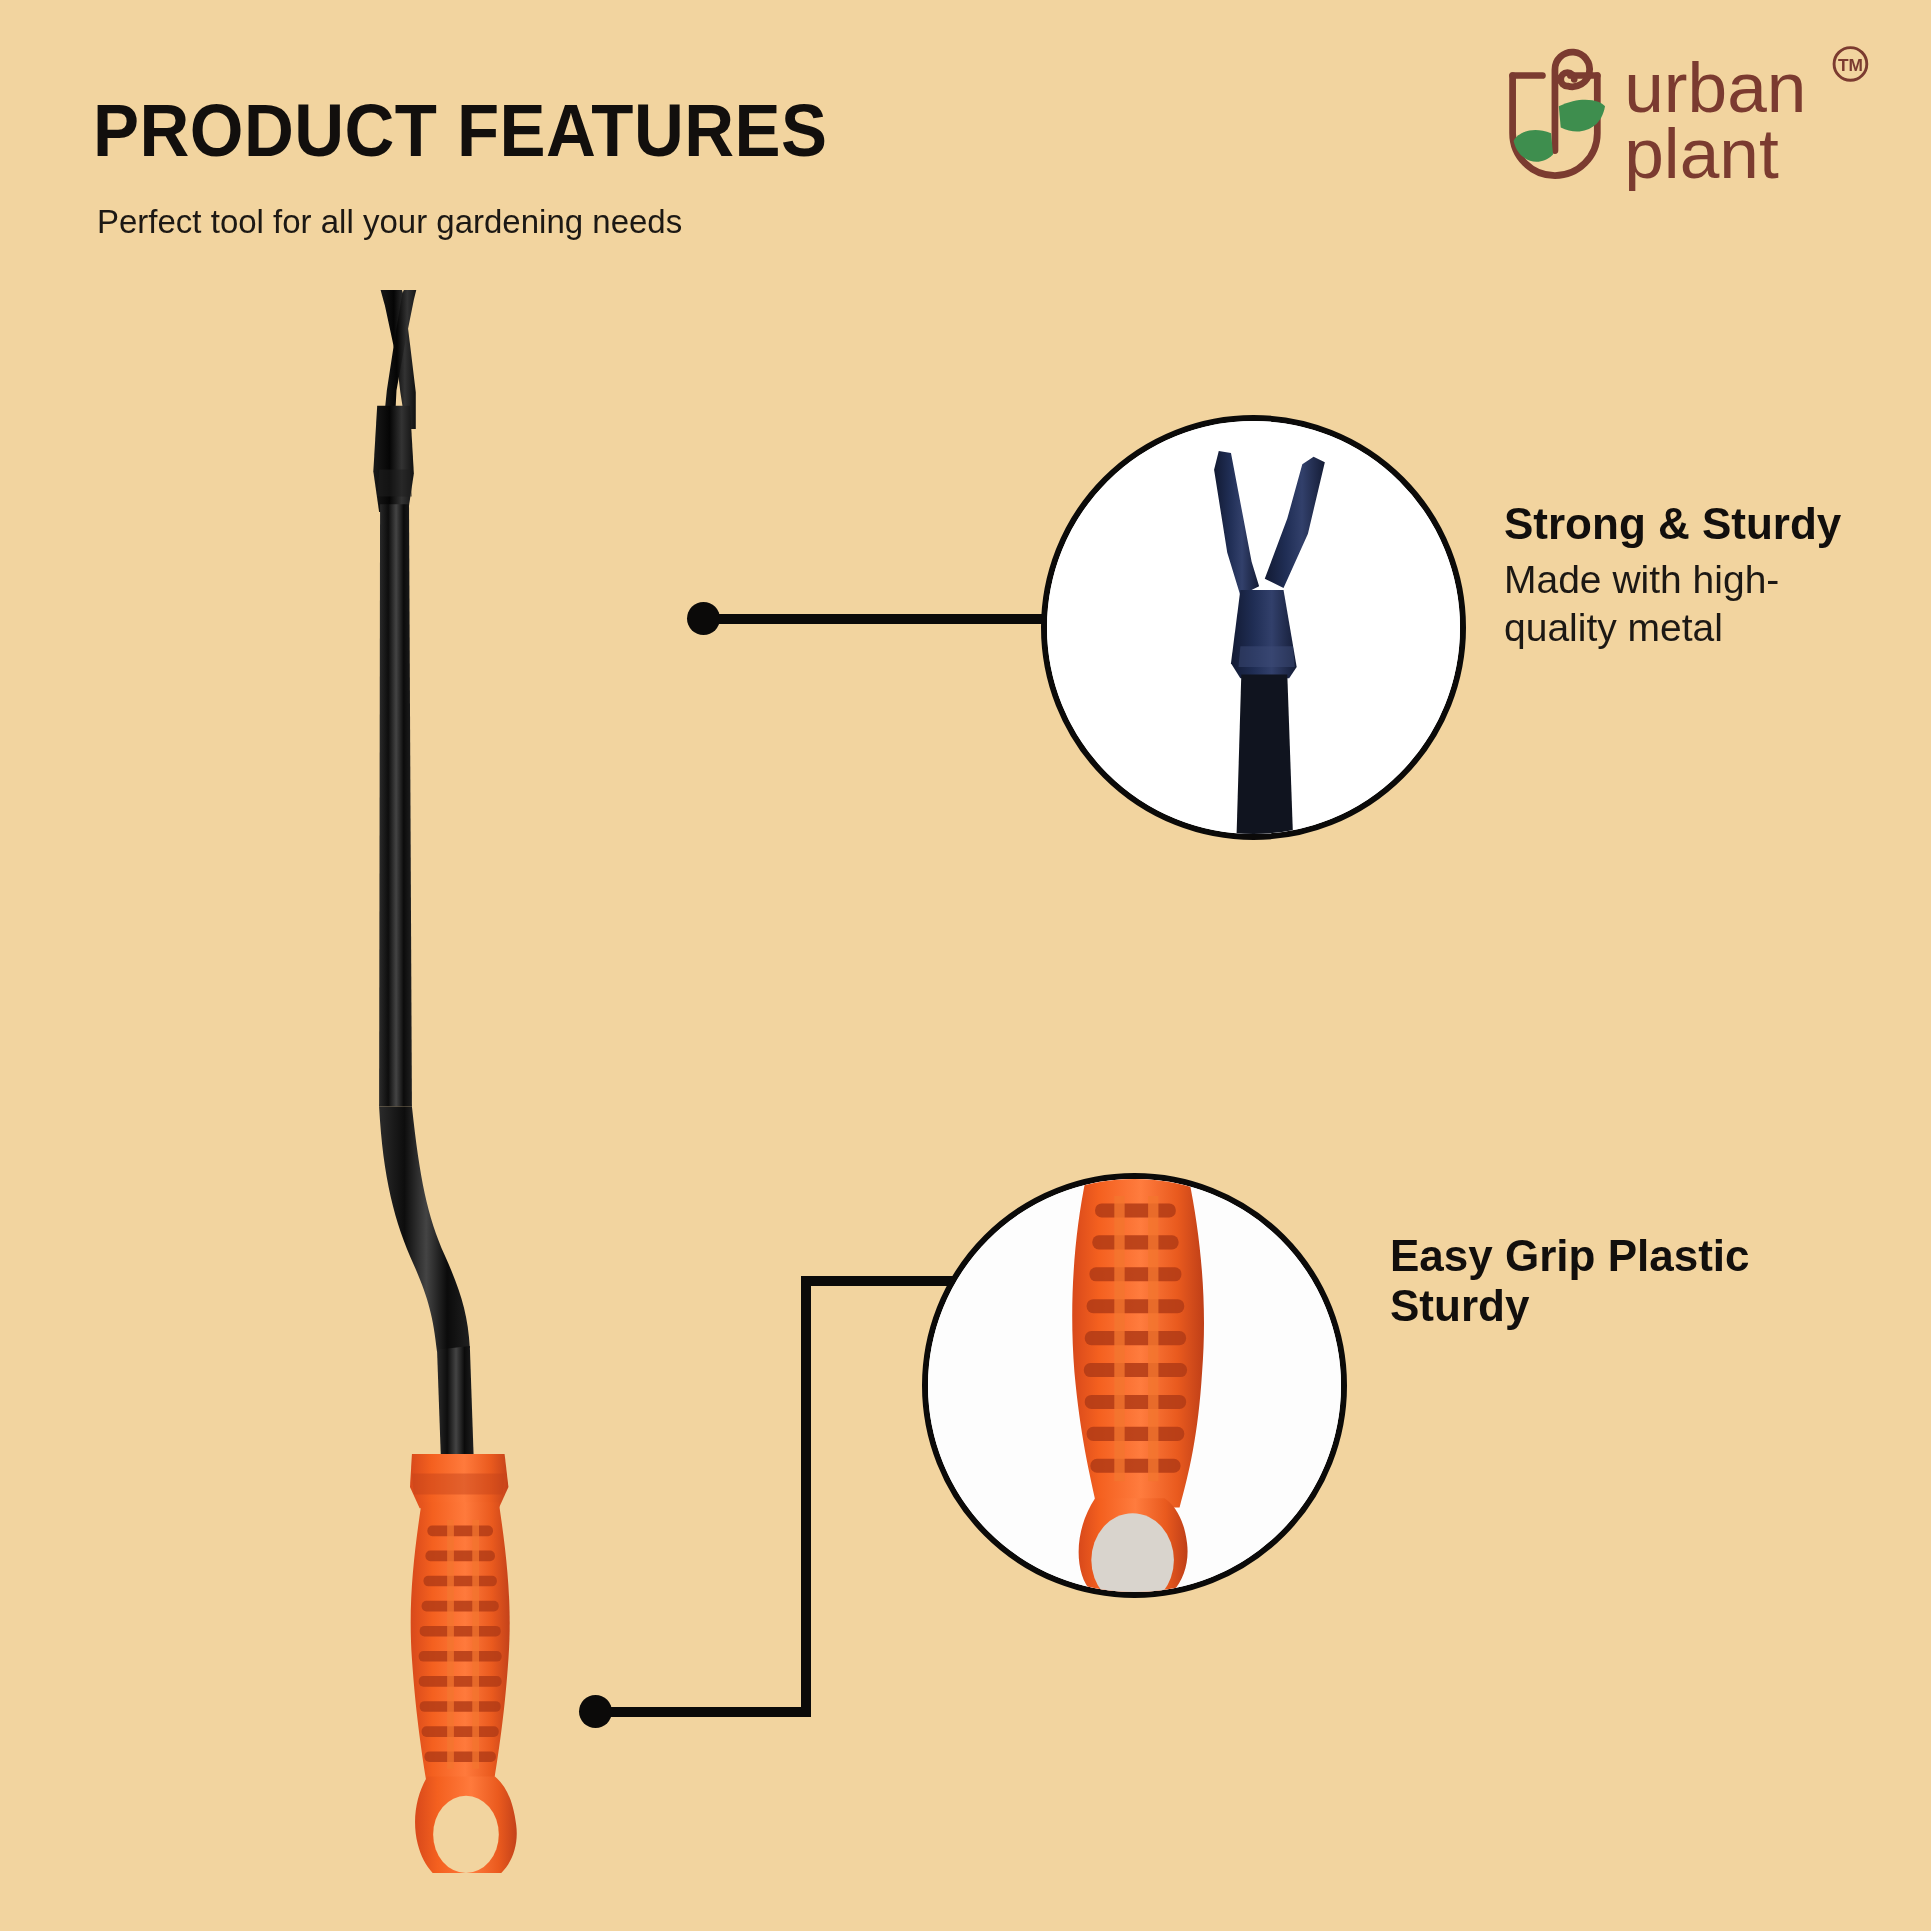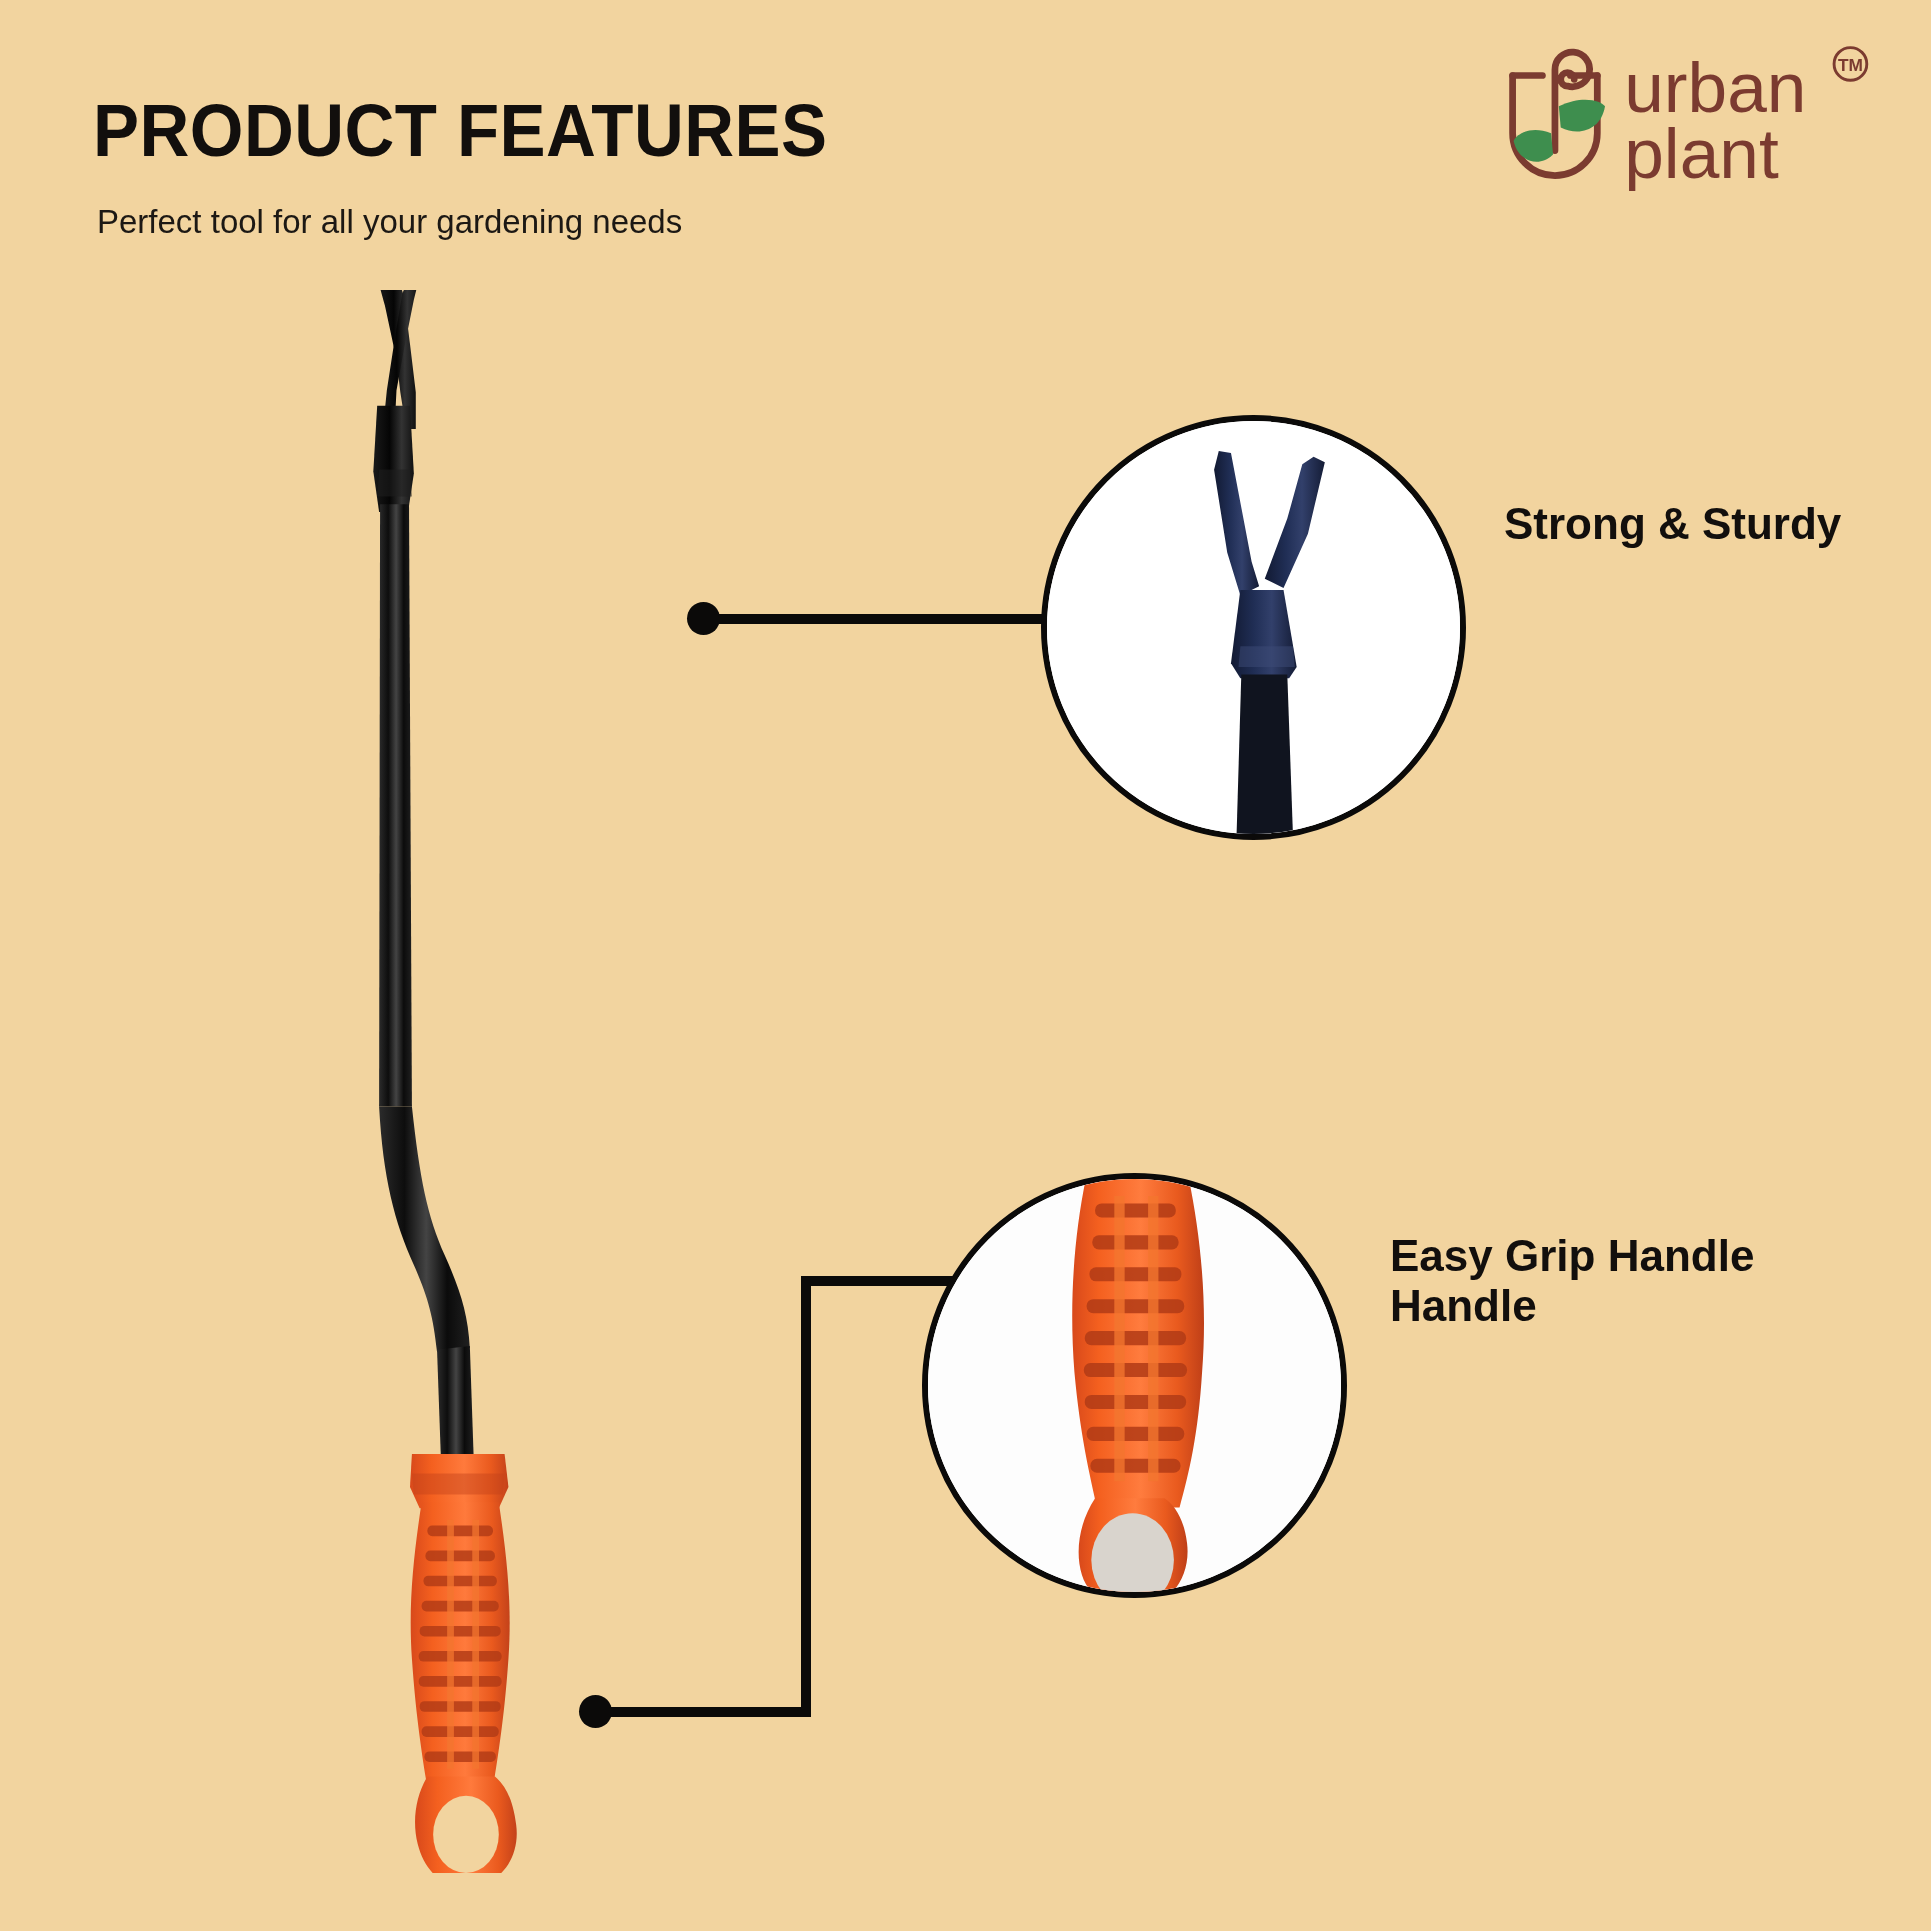--- a/index.html
+++ b/index.html
@@ -253,20 +253,21 @@
 
       <path fill="url(#navyG)" d="M206 180 L252 180 L266 262 L258 274 L206 274 L196 258 Z"></path>
       <path fill="#3d4c78" opacity="0.5" d="M206 240 L262 240 L264 262 L204 262 Z"></path>
 
       <path fill="#10141f" d="M207 270 L256 270 L262 440 L202 440 Z"></path>
     </svg>
   </div>
 
   <div class="feature-block one">
     <p class="feature-title">Strong &amp; Sturdy</p>
+    <p class="feature-desc">Made with high-quality metal</p>
   </div>
 
   <div class="conn-dot conn-bot-dot"></div>
   <div class="connector conn-bot-h1"></div>
   <div class="connector conn-bot-v"></div>
   <div class="connector conn-bot-h2"></div>
 
   <div class="callout-circle bottom">
     <svg viewBox="0 0 440 440" xmlns="http://www.w3.org/2000/svg">
       <defs>
@@ -306,17 +307,17 @@
       <path fill="url(#handleG2)" d="M178 340
                C162 364 156 396 164 422
                C172 448 200 462 228 458
                C262 452 280 420 276 388
                C273 364 264 348 252 340 Z"></path>
       <ellipse cx="218" cy="406" rx="44" ry="50" fill="#d9d4cd"></ellipse>
     </svg>
   </div>
 
   <div class="feature-block two">
-    <p class="feature-title">Easy Grip Handle Handle</p>
+    <p class="feature-title">Easy Grip Plastic Sturdy</p>
   </div>
 
 </div>
 
 
 </body></html>

